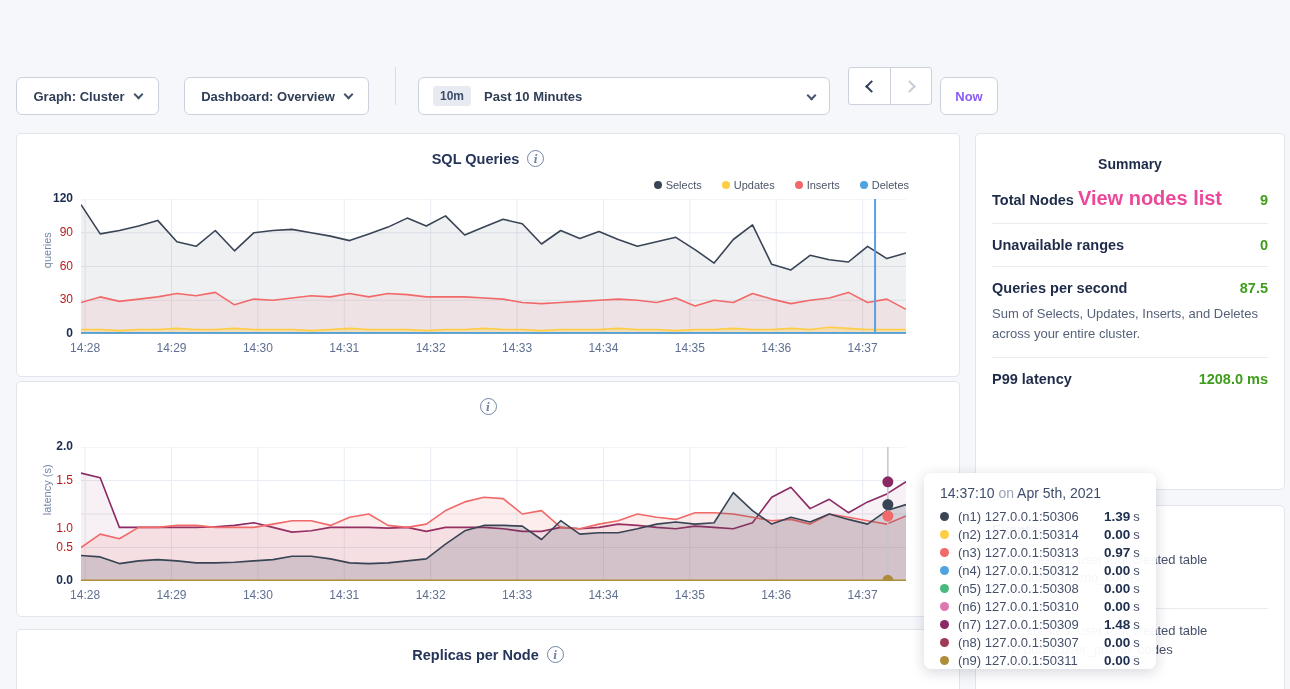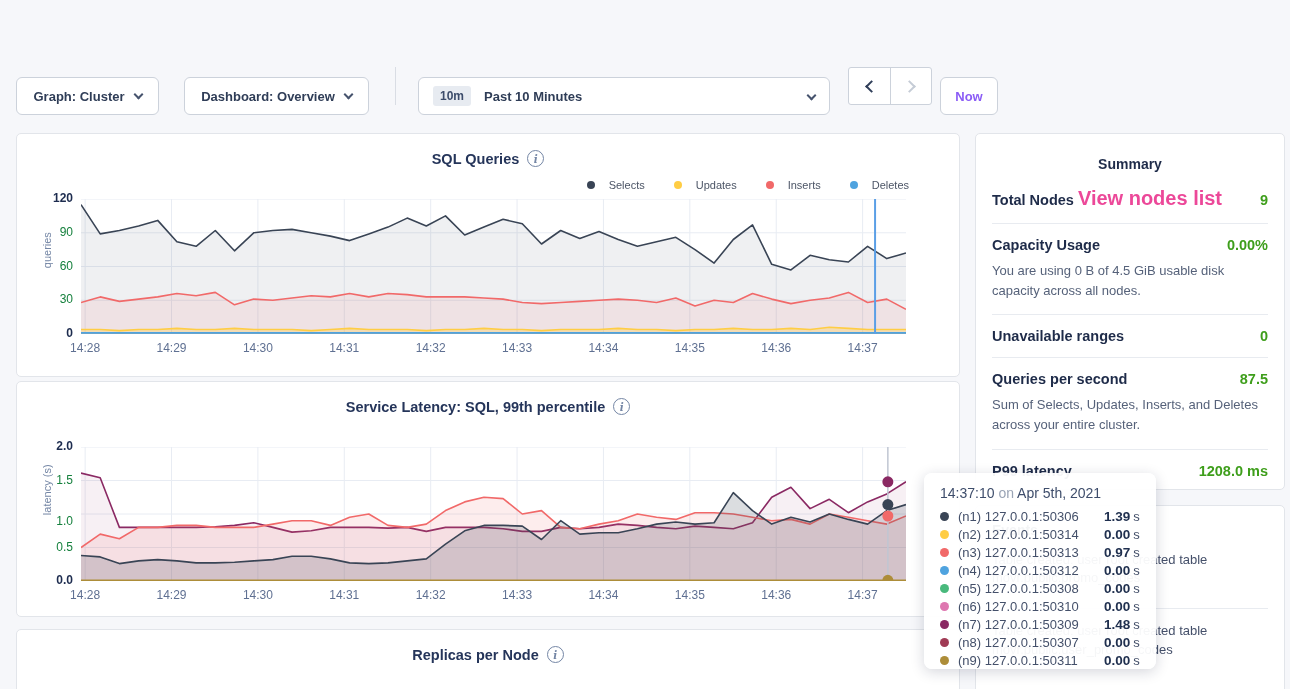--- a/index.html
+++ b/index.html
@@ -28,27 +28,27 @@
   .chart-card-1 { left:16px; top:133px; width:944px; height:244px; }
   .chart-card-2 { left:16px; top:381px; width:944px; height:236px; }
   .chart-card-3 { left:16px; top:629px; width:944px; height:120px; }
 
   .chart-title { position:absolute; left:0; right:0; top:16px; display:flex; align-items:center; justify-content:center; gap:8px;
                  font-size:14.5px; font-weight:bold; color:#25355a; }
   .info-icon { width:17px; height:17px; border:1.4px solid #7486a5; border-radius:50%; color:#7486a5; font-size:10.5px;
                display:inline-flex; align-items:center; justify-content:center; font-family:"DejaVu Serif", serif; font-style:italic; cursor:pointer; }
 
   .legend { position:absolute; right:50px; top:45px; display:flex; gap:20px; }
-  .legend-item { display:flex; align-items:center; gap:14px; font-size:11px; color:#4c5566;margin-left:9px; }
+  .legend-item { display:flex; align-items:center; gap:4px; font-size:11px; color:#4c5566; }
   .dot { width:8px; height:8px; border-radius:50%; flex:0 0 auto; }
 
   .plot { position:absolute; }
   .ylab { position:absolute; left:30px; top:50%; transform:rotate(-90deg) translateX(-20%); transform-origin:left center;
           font-size:11px; color:#7486a5; }
-  .ytick { position:absolute; width:46px; text-align:right; font-size:12px; color:#15803d; }
+  .ytick { position:absolute; width:46px; text-align:right; font-size:12px; color:#b91c1c; }
   .ytick.bold { font-weight:bold; color:#1d2c4f; }
   .xtick { position:absolute; width:56px; text-align:center; font-size:12px; color:#5f7092; }
 
   
   .summary-card { left:975px; top:133px; width:310px; height:357px; padding:16px 16px 0; }
   .summary-title { text-align:center; font-size:14px; font-weight:bold; color:#1e2b49; padding:6px 0 2px; }
   .srow { padding:13px 0; border-bottom:1px solid #e8ebf0; }
   .srow:last-child { border-bottom:none; }
   .srow-head { display:flex; align-items:baseline; gap:4px; }
   .srow-label { font-size:14.5px; font-weight:bold; color:#1e2b49; }
@@ -166,21 +166,20 @@
       <span class="xtick" style="left: 385.675px; top: 207px;">14:32</span>
       <span class="xtick" style="left: 472.062px; top: 207px;">14:33</span>
       <span class="xtick" style="left: 558.45px; top: 207px;">14:34</span>
       <span class="xtick" style="left: 644.837px; top: 207px;">14:35</span>
       <span class="xtick" style="left: 731.224px; top: 207px;">14:36</span>
       <span class="xtick" style="left: 817.612px; top: 207px;">14:37</span>
     </div>
 
   <div class="card chart-card-2">
     <div class="chart-title">
-      <span>Service Latency: SQL, 99th percentile</span>
       <span class="info-icon">i</span>
     </div>
     <span class="ylab">latency (s)</span>
     <div class="plot" style="left:64px;top:65px;"><svg width="825" height="134">
           <line x1="0" y1="134" x2="825" y2="134" stroke="#e8ecf3" stroke-width="1"></line>
           <line x1="0" y1="100.5" x2="825" y2="100.5" stroke="#e8ecf3" stroke-width="1"></line>
           <line x1="0" y1="67" x2="825" y2="67" stroke="#e8ecf3" stroke-width="1"></line>
           <line x1="0" y1="33.5" x2="825" y2="33.5" stroke="#e8ecf3" stroke-width="1"></line>
           <line x1="0" y1="0" x2="825" y2="0" stroke="#e8ecf3" stroke-width="1"></line>
           <line x1="4.125" y1="0" x2="4.125" y2="134" stroke="#e8ecf3" stroke-width="1"></line>
@@ -202,21 +201,21 @@
           <polyline points="0.0,108.5 19.2,109.9 38.4,116.6 57.6,113.9 76.7,112.6 95.9,113.9 115.1,115.9 134.3,115.9 153.5,115.2 172.7,113.9 191.9,112.6 211.0,109.2 230.2,109.2 249.4,111.9 268.6,115.9 287.8,116.6 307.0,115.9 326.2,113.9 345.3,111.9 364.5,97.2 383.7,83.8 402.9,78.4 422.1,78.4 441.3,79.1 460.5,92.5 479.7,73.7 498.8,87.1 518.0,85.8 537.2,85.8 556.4,81.7 575.6,77.1 594.8,75.0 614.0,77.1 633.1,75.7 652.3,45.6 671.5,63.6 690.7,77.1 709.9,70.3 729.1,75.0 748.3,67.0 767.4,72.4 786.6,77.1 805.8,63.6 825.0,57.6" fill="none" stroke="#394455" stroke-width="1.6" stroke-linejoin="round"></polyline>
           <polyline points="0.0,133.3 19.2,133.3 38.4,133.3 57.6,133.3 76.7,133.3 95.9,133.3 115.1,133.3 134.3,133.3 153.5,133.3 172.7,133.3 191.9,133.3 211.0,133.3 230.2,133.3 249.4,133.3 268.6,133.3 287.8,133.3 307.0,133.3 326.2,133.3 345.3,133.3 364.5,133.3 383.7,133.3 402.9,133.3 422.1,133.3 441.3,133.3 460.5,133.3 479.7,133.3 498.8,133.3 518.0,133.3 537.2,133.3 556.4,133.3 575.6,133.3 594.8,133.3 614.0,133.3 633.1,133.3 652.3,133.3 671.5,133.3 690.7,133.3 709.9,133.3 729.1,133.3 748.3,133.3 767.4,133.3 786.6,133.3 805.8,133.3 825.0,133.3" fill="none" stroke="#ad8d39" stroke-width="1.6" stroke-linejoin="round"></polyline>
           <line x1="806.85" y1="0" x2="806.85" y2="134" stroke="#c0c6d2" stroke-width="1.5"></line>
           <circle cx="806.85" cy="34.84" r="5.5" fill="#8a2963"></circle>
           <circle cx="806.85" cy="57.620000000000005" r="5.5" fill="#394455"></circle>
           <circle cx="806.85" cy="69.01" r="5.5" fill="#f16969"></circle>
           <circle cx="806.85" cy="133.33" r="5.5" fill="#ad8d39"></circle>
         </svg></div>
   <span class="ytick bold" style="left: 10px; top: 191px;">0.0</span>
       <span class="ytick" style="left: 10px; top: 157.5px;">0.5</span>
-      <span class="ytick" style="left: 10px; top: 132px;">1.0</span>
+      <span class="ytick" style="left: 10px; top: 139px;">1.0</span>
       <span class="ytick" style="left: 10px; top: 90.5px;">1.5</span>
       <span class="ytick bold" style="left: 10px; top: 57px;">2.0</span>
       <span class="xtick" style="left: 40.125px; top: 206px;">14:28</span>
       <span class="xtick" style="left: 126.512px; top: 206px;">14:29</span>
       <span class="xtick" style="left: 212.9px; top: 206px;">14:30</span>
       <span class="xtick" style="left: 299.287px; top: 206px;">14:31</span>
       <span class="xtick" style="left: 385.675px; top: 206px;">14:32</span>
       <span class="xtick" style="left: 472.062px; top: 206px;">14:33</span>
       <span class="xtick" style="left: 558.45px; top: 206px;">14:34</span>
       <span class="xtick" style="left: 644.837px; top: 206px;">14:35</span>
@@ -235,27 +234,20 @@
     <div class="summary-title">Summary</div>
     <div class="srow">
       <div class="srow-head">
         <span class="srow-label">Total Nodes</span>
         <span class="srow-link">View nodes list</span>
         <span class="srow-value">9</span>
       </div>
     </div>
     <div class="srow">
       <div class="srow-head">
-        <span class="srow-label">Capacity Usage</span>
-        <span class="srow-value">0.00%</span>
-      </div>
-      <div class="srow-desc">You are using 0 B of 4.5 GiB usable disk capacity across all nodes.</div>
-    </div>
-    <div class="srow">
-      <div class="srow-head">
         <span class="srow-label">Unavailable ranges</span>
         <span class="srow-value">0</span>
       </div>
     </div>
     <div class="srow">
       <div class="srow-head">
         <span class="srow-label">Queries per second</span>
         <span class="srow-value">87.5</span>
       </div>
       <div class="srow-desc">Sum of Selects, Updates, Inserts, and Deletes across your entire cluster.</div>

